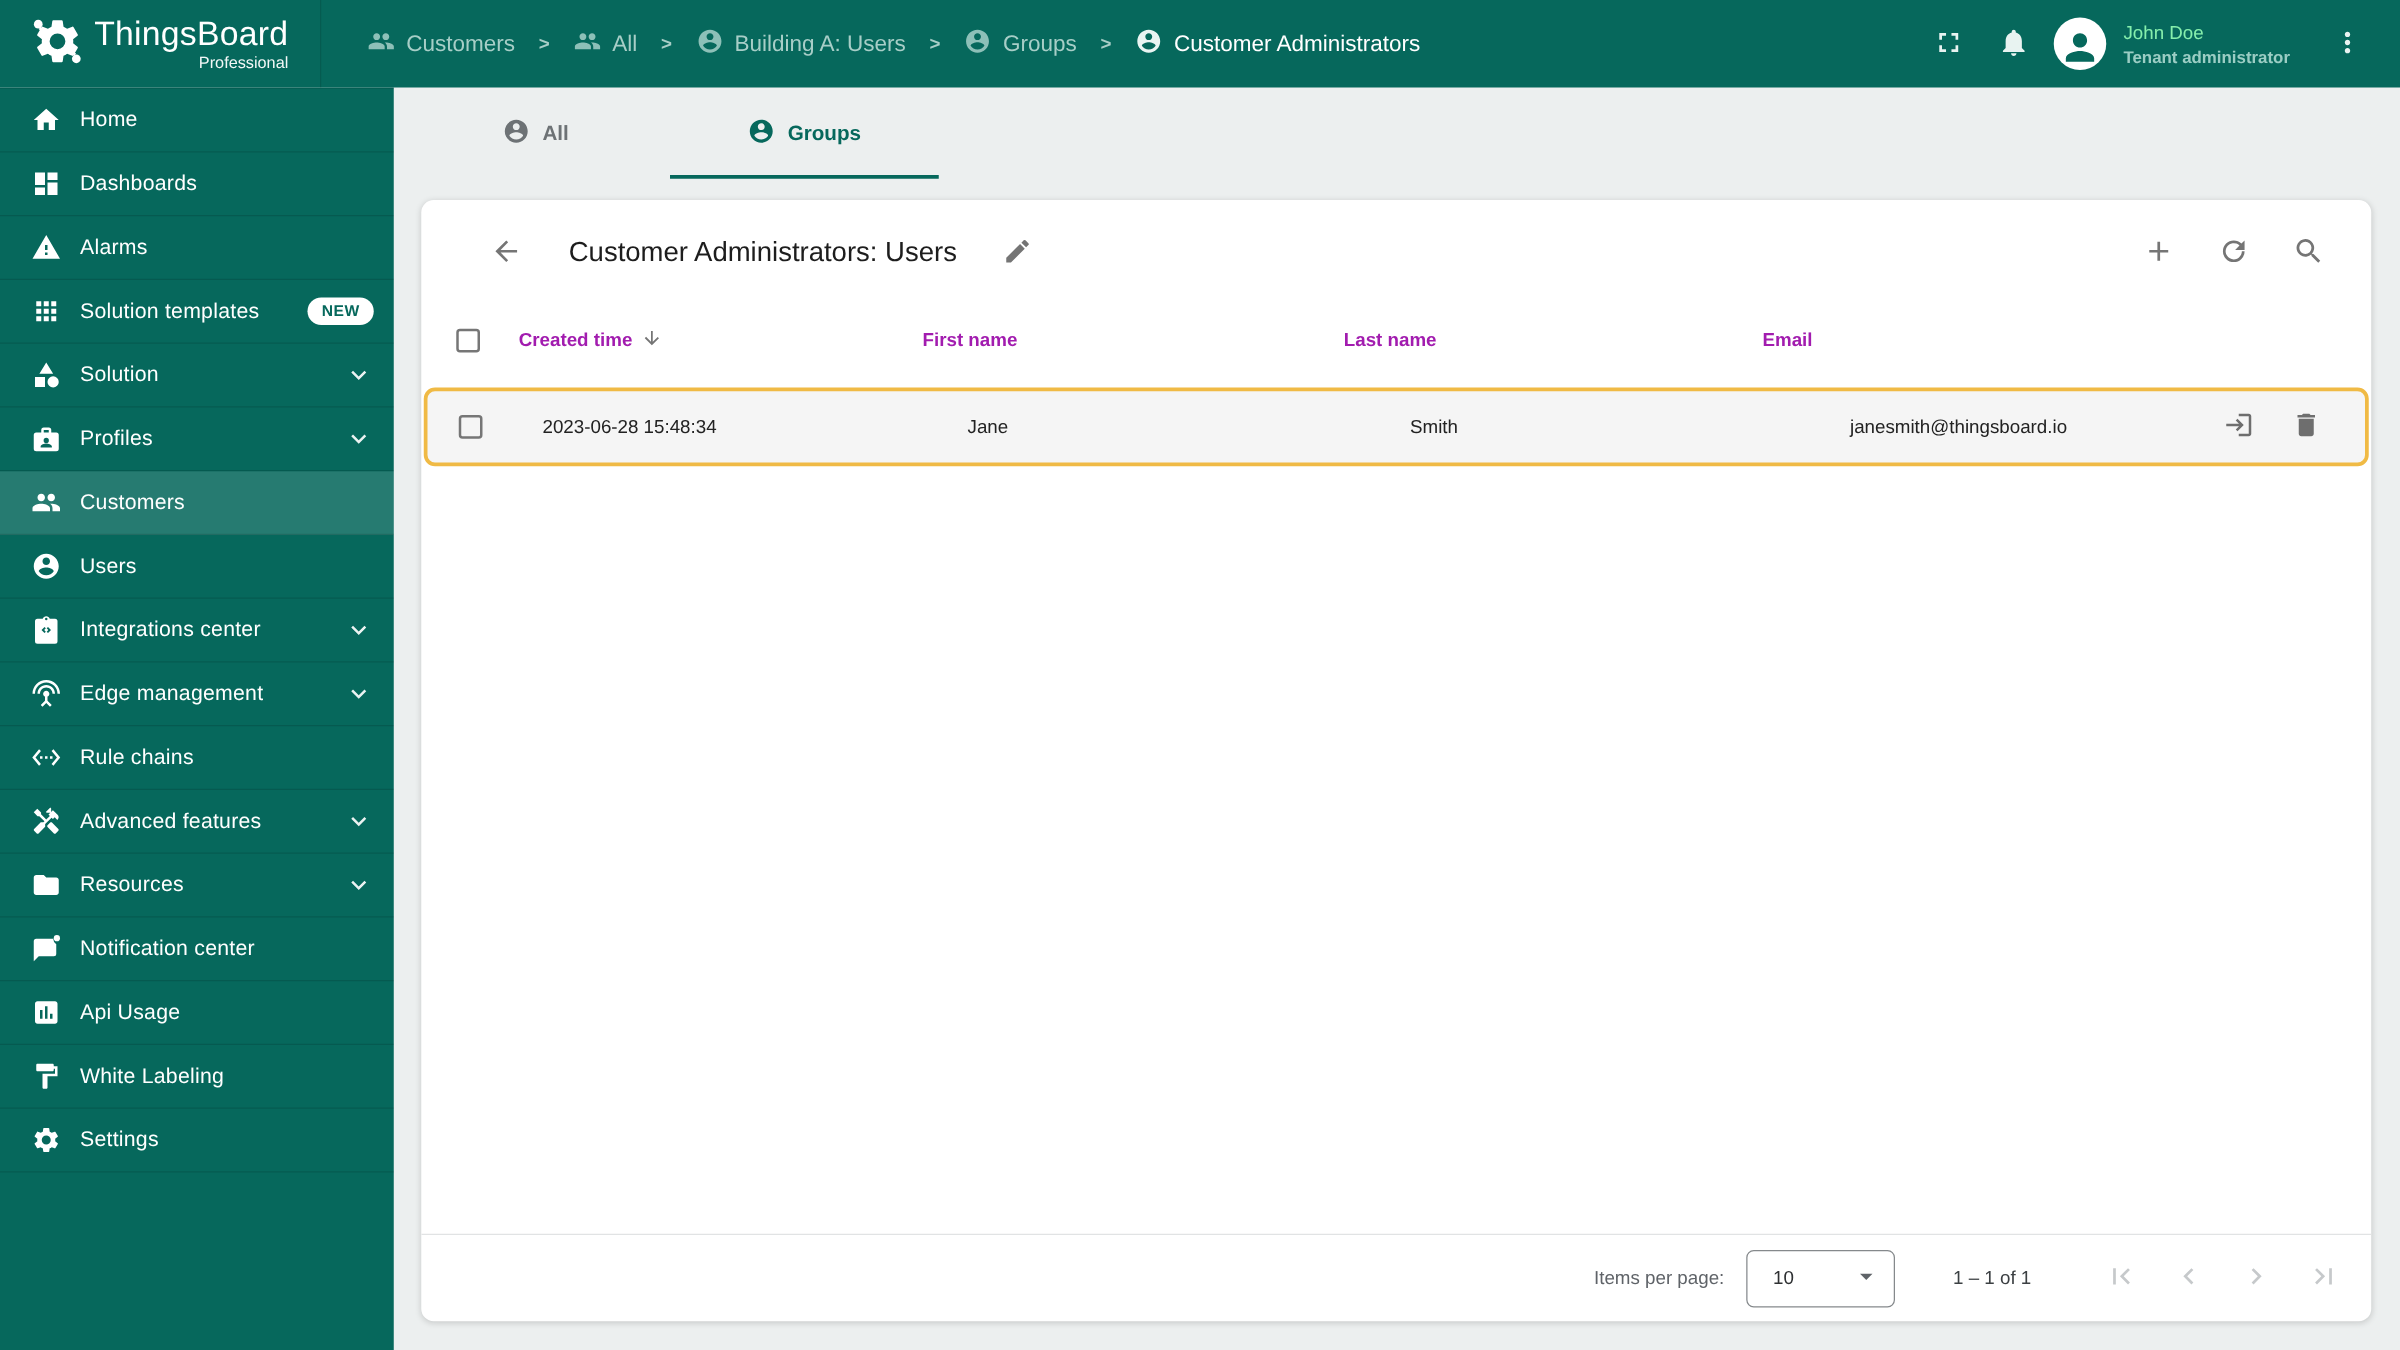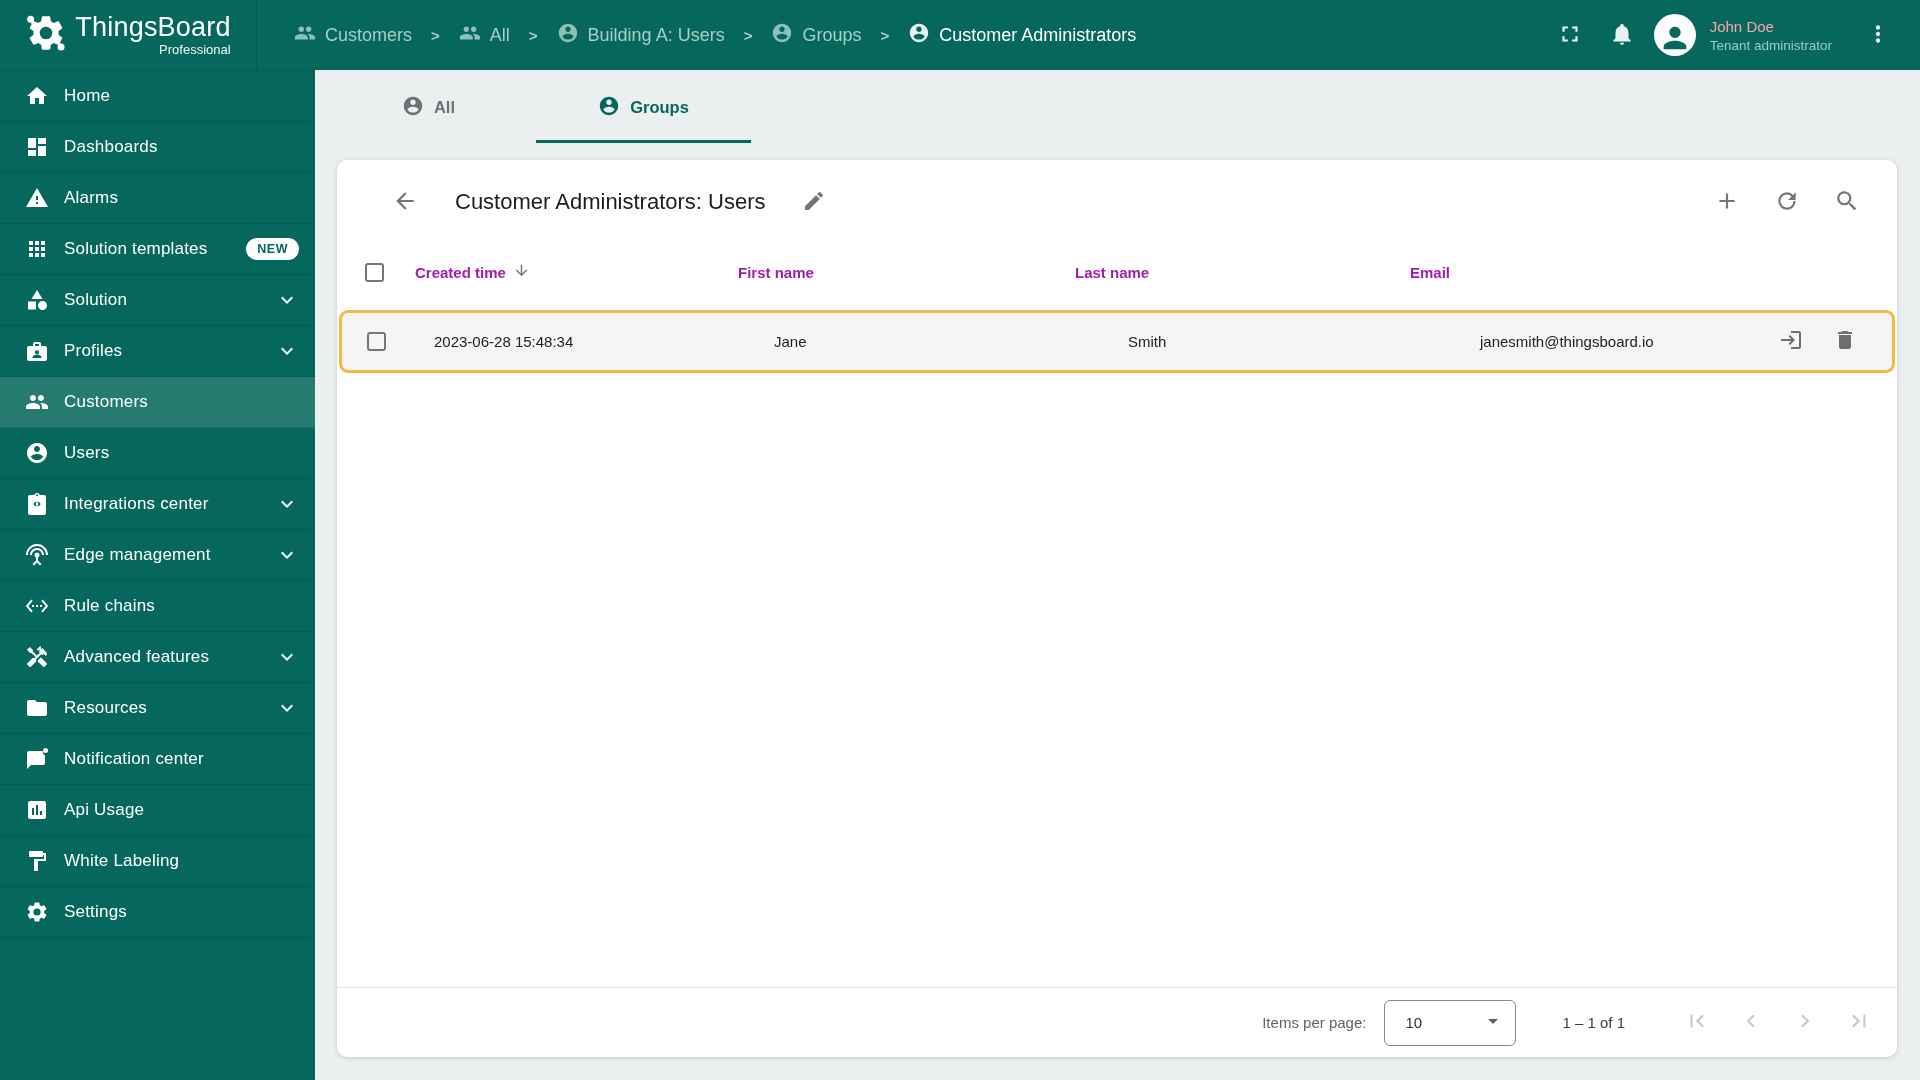--- a/index.html
+++ b/index.html
@@ -27,22 +27,22 @@
 
   .topbar-actions { display:flex; align-items:center; padding-right:22px; }
   .tb-btn { background:none; border:none; cursor:pointer; display:inline-flex;
     align-items:center; justify-content:center; width:40px; height:40px; }
   .tb-btn svg { width:26px; height:26px; fill:#e8f3f1; }
   .avatar { width:42px; height:42px; border-radius:50%; background:#fff;
     margin:0 14px 0 12px; display:flex; align-items:center; justify-content:center;
     overflow:hidden; cursor:pointer; }
   .avatar svg { width:34px; height:34px; fill:#06685c; margin-top:6px; }
   .user-info { display:flex; flex-direction:column; margin-right:26px; cursor:pointer; }
-  .user-name { font-size:15px; color:#fca5a5; line-height:1.35; }
-  .user-role { font-size:13.5px; color:#9bcdc4; }
+  .user-name { font-size:15px; color:#86efac; line-height:1.35; }
+  .user-role { font-size:13.5px; color:#9bcdc4;font-weight:bold; }
 
   
   .sidebar { position:absolute; top:70px; left:0; bottom:0; width:315px;
     background:#06685c; border-top:1px solid rgba(0,0,0,0.12); z-index:10; }
   .menu-item { height:51px; display:flex; align-items:center;
     padding:0 16px 0 25px; color:#fff; border-bottom:1px solid rgba(0,0,0,0.13);
     cursor:pointer; }
   .menu-item.active { background:rgba(255,255,255,0.13); }
   .mi-icon { display:inline-flex; margin-right:15px; }
   .mi-icon svg { width:24px; height:24px; fill:#fff; }
@@ -95,21 +95,21 @@
     border:3px solid #f0ba45; border-radius:9px; display:flex; align-items:center;
     padding:0 27px 0 25px; font-size:15px; color:#222; cursor:pointer;gap:17px; }
   .trow .icon-btn svg { width:24px; height:24px; fill:#6e6e6e; }
 
   .spacer { flex:1; }
 
   .paginator { height:70px; flex:none; border-top:1px solid #e1e3e4; display:flex;
     align-items:center; justify-content:flex-end; padding-right:18px;
     font-size:15px; color:#5f6368; }
   .ipp-label { margin-right:18px; }
-  .ipp-select { width:132px; height:46px; border:1px solid #85898c; border-radius:6px;
+  .ipp-select { width:119px; height:46px; border:1px solid #85898c; border-radius:6px;
     display:flex; align-items:center; justify-content:space-between;
     padding:0 10px 0 20px; color:#2f3133; cursor:pointer; background:#fff; }
   .ipp-select .ic svg { width:24px; height:24px; fill:#5f6368; }
   .range-label { margin-left:46px; color:#3c4043; }
   .pager { margin-left:52px; display:flex; gap:14px; }
   .pager .icon-btn svg { width:26px; height:26px; fill:#c6c9cb; }
 </style>
 </head>
 <body>
 

